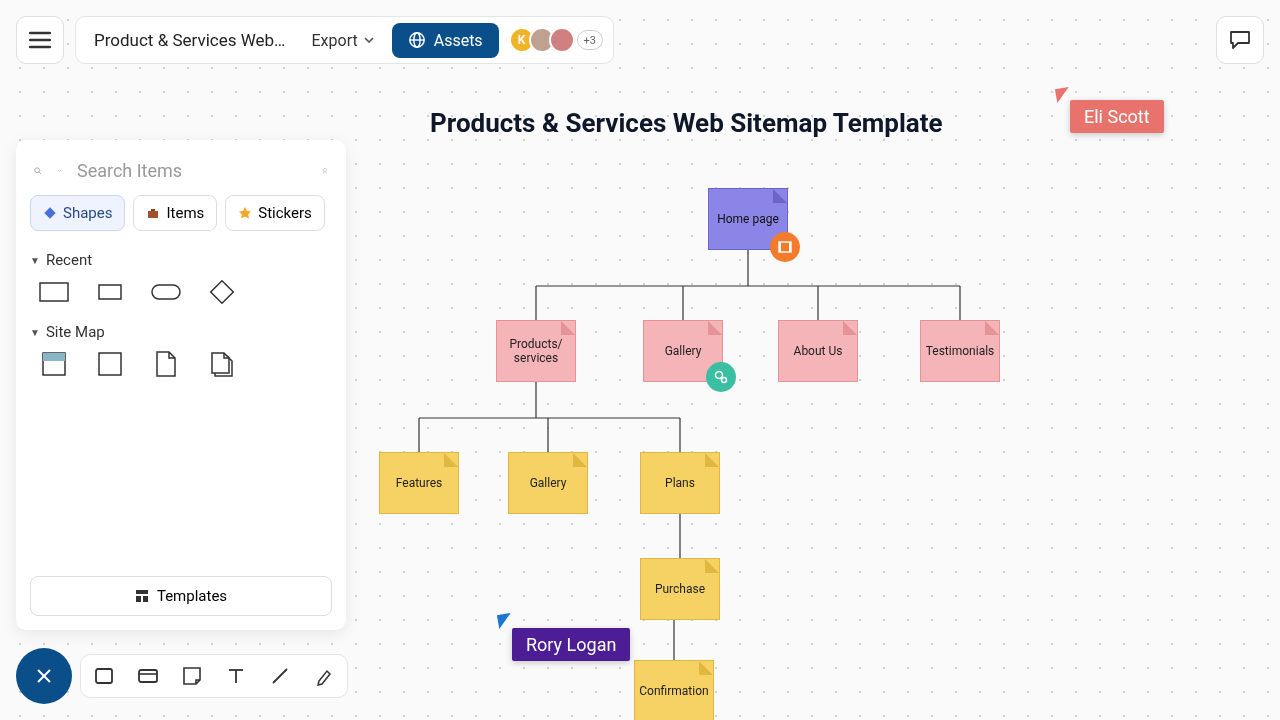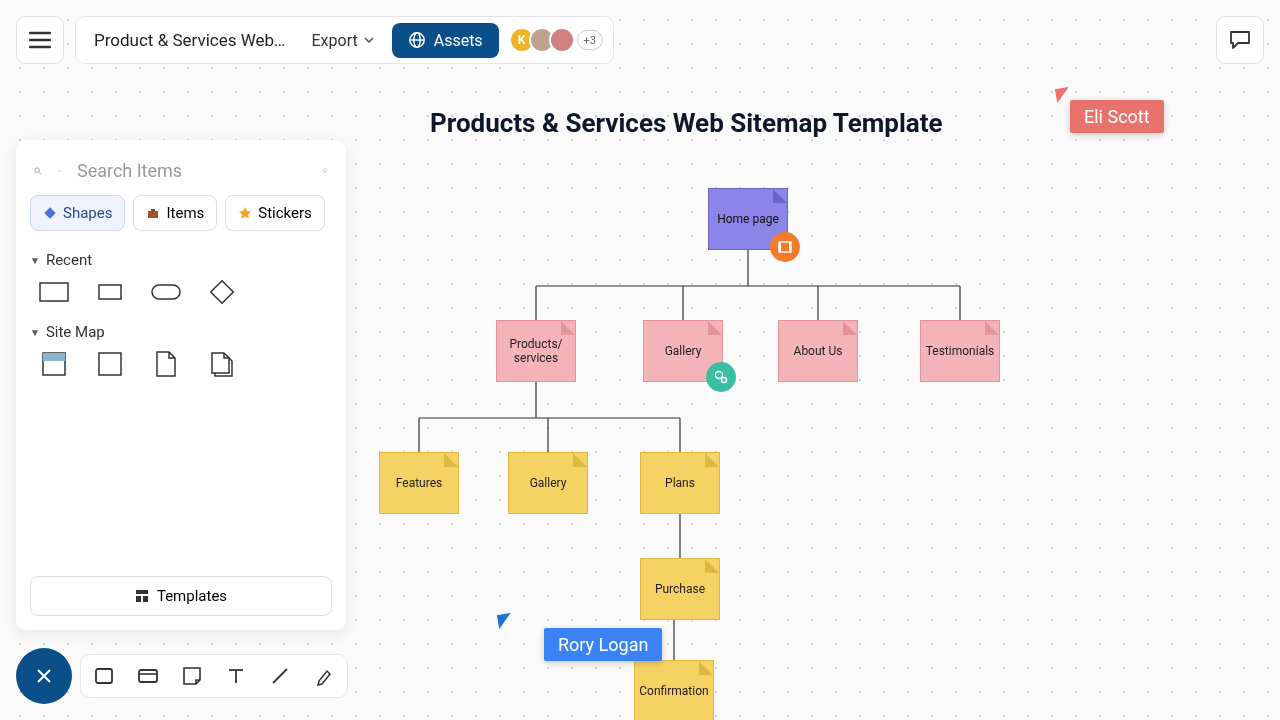--- a/index.html
+++ b/index.html
@@ -64,21 +64,21 @@
 .badge-teal { background: #3bbfa2; }
 .badge-circle svg { width: 16px; height: 16px; fill: #fff; }
 
 
 .cursor-tag { position: absolute; }
 .cursor-tag .ptr { width: 0; height: 0; border-left: 14px solid; border-bottom: 14px solid transparent; position: absolute; }
 .cursor-tag .lbl { position: absolute; padding: 6px 14px; color: #fff; font-size: 18px; border-radius: 2px; white-space: nowrap; box-shadow: 0 2px 6px rgba(0,0,0,0.2); }
 .cursor-eli .ptr { border-left-color: #e8736c; top: 0; left: 0; transform: rotate(-10deg); }
 .cursor-eli .lbl { background: #e8736c; top: 12px; left: 14px; }
 .cursor-rory .ptr { border-left-color: #1976d2; top: 0; left: 0; transform: rotate(-10deg); }
-.cursor-rory .lbl { background: #3b82f6; top: 14px; left: 14px; margin-left: 32px; }
+.cursor-rory .lbl { background: #4c1d95; top: 14px; left: 14px; }
 </style>
 </head>
 <body>
 <div class="dot-grid"></div>
 
 <div class="hamburger-btn">
   <svg viewBox="0 0 22 18">
       <line x1="1" y1="2" x2="21" y2="2" stroke="#333" stroke-width="2.4" stroke-linecap="round"></line>
       <line x1="1" y1="9" x2="21" y2="9" stroke="#333" stroke-width="2.4" stroke-linecap="round"></line>
       <line x1="1" y1="16" x2="21" y2="16" stroke="#333" stroke-width="2.4" stroke-linecap="round"></line>

